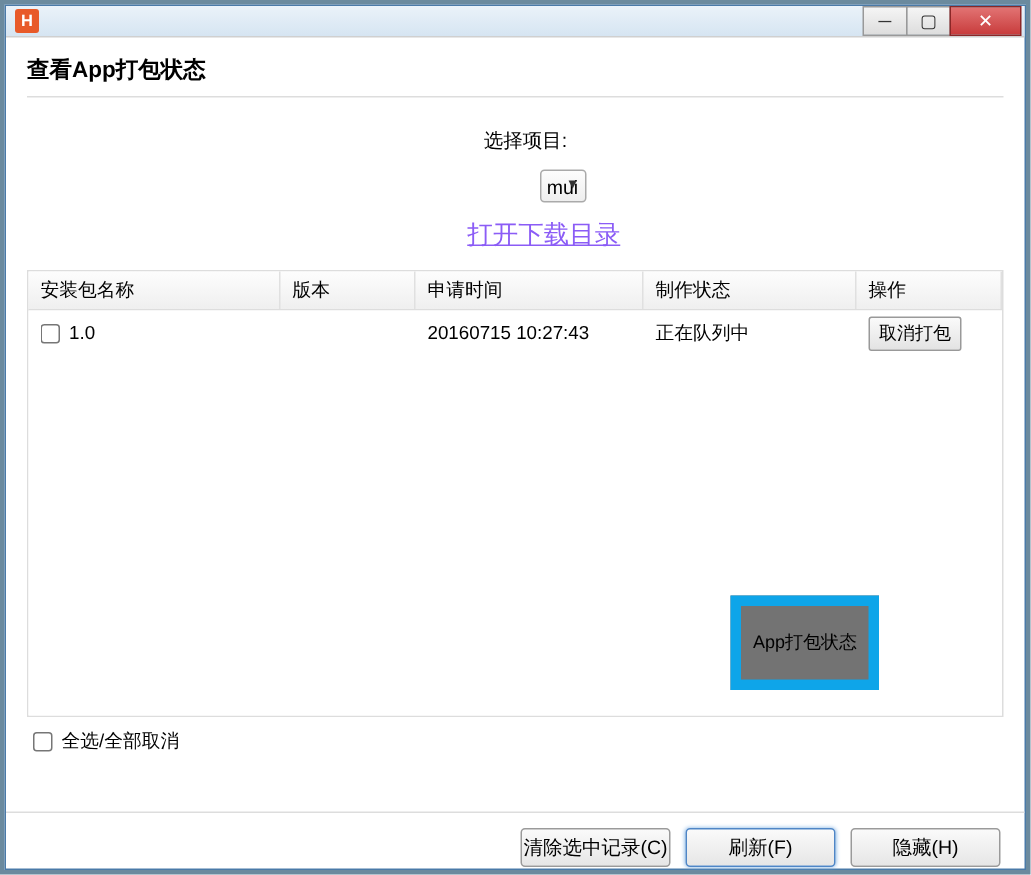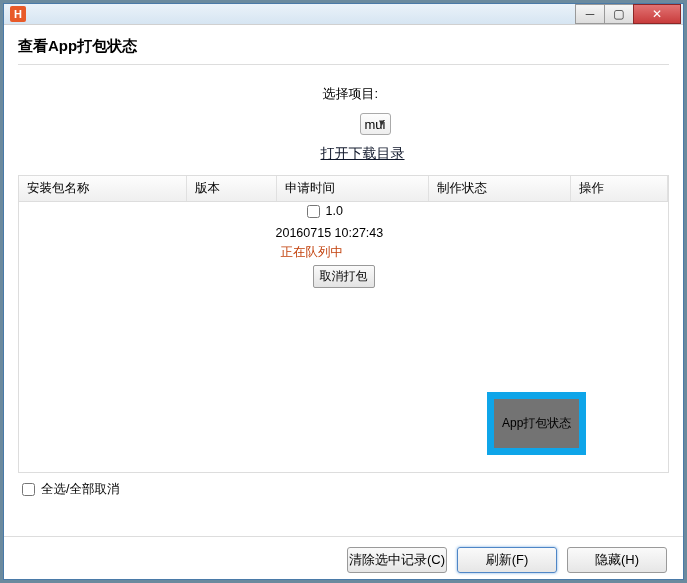--- a/index.html
+++ b/index.html
@@ -19,36 +19,36 @@
     .content { flex: 1; display: flex; flex-direction: column; padding: 0; }
     
     .dialog-title { font-size: 15px; font-weight: bold; padding: 12px 14px 8px; }
     .divider { height: 1px; background: #ddd; margin: 0 14px 20px; }
     
     .project-row { display: flex; align-items: center; padding: 0 30px 12px 48px; gap: 10px; flex-direction: column; }
     .project-label { font-size: 13px; min-width: 60px; }
     .project-select { flex: 1; height: 22px; font-size: 13px; padding: 0 4px; background: linear-gradient(#fdfdfd, #eee); border: 1px solid #aaa; border-radius: 3px; appearance: none; -webkit-appearance: none; position: relative; }
     .select-wrap { flex: 1; position: relative; display: flex; margin-left: 45px; }
     .select-wrap::after { content: "▾"; position: absolute; right: 6px; top: 3px; font-size: 11px; pointer-events: none; color: #333; }
-    .open-dl { color: #0f172a; font-size: 14px; text-decoration: underline; margin-left: 20px; cursor: pointer; }
+    .open-dl { color: #8b5cf6; font-size: 17px; text-decoration: underline; margin-left: 20px; cursor: pointer; }
     
     .table-wrap { margin: 0 14px; border: 1px solid #ddd; flex: 0 0 auto; }
     .thead { display: flex; background: linear-gradient(#fdfdfd, #efefef); border-bottom: 1px solid #ddd; height: 26px; font-size: 12.5px; }
     .th { padding: 4px 8px; border-right: 1px solid #e0e0e0; display: flex; align-items: center; }
     .c-ver { width: 90px; }
     .c-pkg { width: 168px; }
     .c-time { width: 152px; }
     .c-stat { width: 142px; }
     .c-op { flex: 1; }
     
     .tbody { height: 270px; background: #fff; position: relative; }
-    .trow { display: flex; height: 30px; align-items: center; font-size: 12.5px; flex-direction: column; }
+    .trow { display: flex; height: 30px; align-items: center; font-size: 12.5px; }
     .td { padding: 2px 8px; display: flex; align-items: center; }
     .row-checkbox { width: 13px; height: 13px; margin-right: 6px; }
-    .status-waiting { color: #c2410c; }
+    .status-waiting { color: #000000; }
     .cancel-btn { font-size: 12px; padding: 2px 6px; background: linear-gradient(#fafafa, #e3e3e3); border: 1px solid #999; border-radius: 2px; cursor: pointer; }
     
     .watermark { position: absolute; top: 52%; left: 50%; transform: translate(-50%, -50%); font-family: "Courier New", monospace; font-size: 18px; color: #ddd; pointer-events: none; letter-spacing: 1px; }
     .tooltip { position: absolute; top: 190px; left: 468px; background: #737373; border: 7px solid #0ea5e9; padding: 16px 8px; font-size: 12px; }
     
     .selectall-row { padding: 8px 18px 6px; font-size: 12.5px; display: flex; align-items: center; gap: 6px; }
     
     .footer-sep { height: 1px; background: #ddd; margin: 32px 0 0; }
     .footer { display: flex; justify-content: flex-end; gap: 10px; padding: 10px 16px 14px; }
     .footer-btn { min-width: 100px; height: 26px; font-size: 13px; background: linear-gradient(#fafafa, #e6e6e6); border: 1px solid #9a9a9a; border-radius: 3px; cursor: pointer; }

